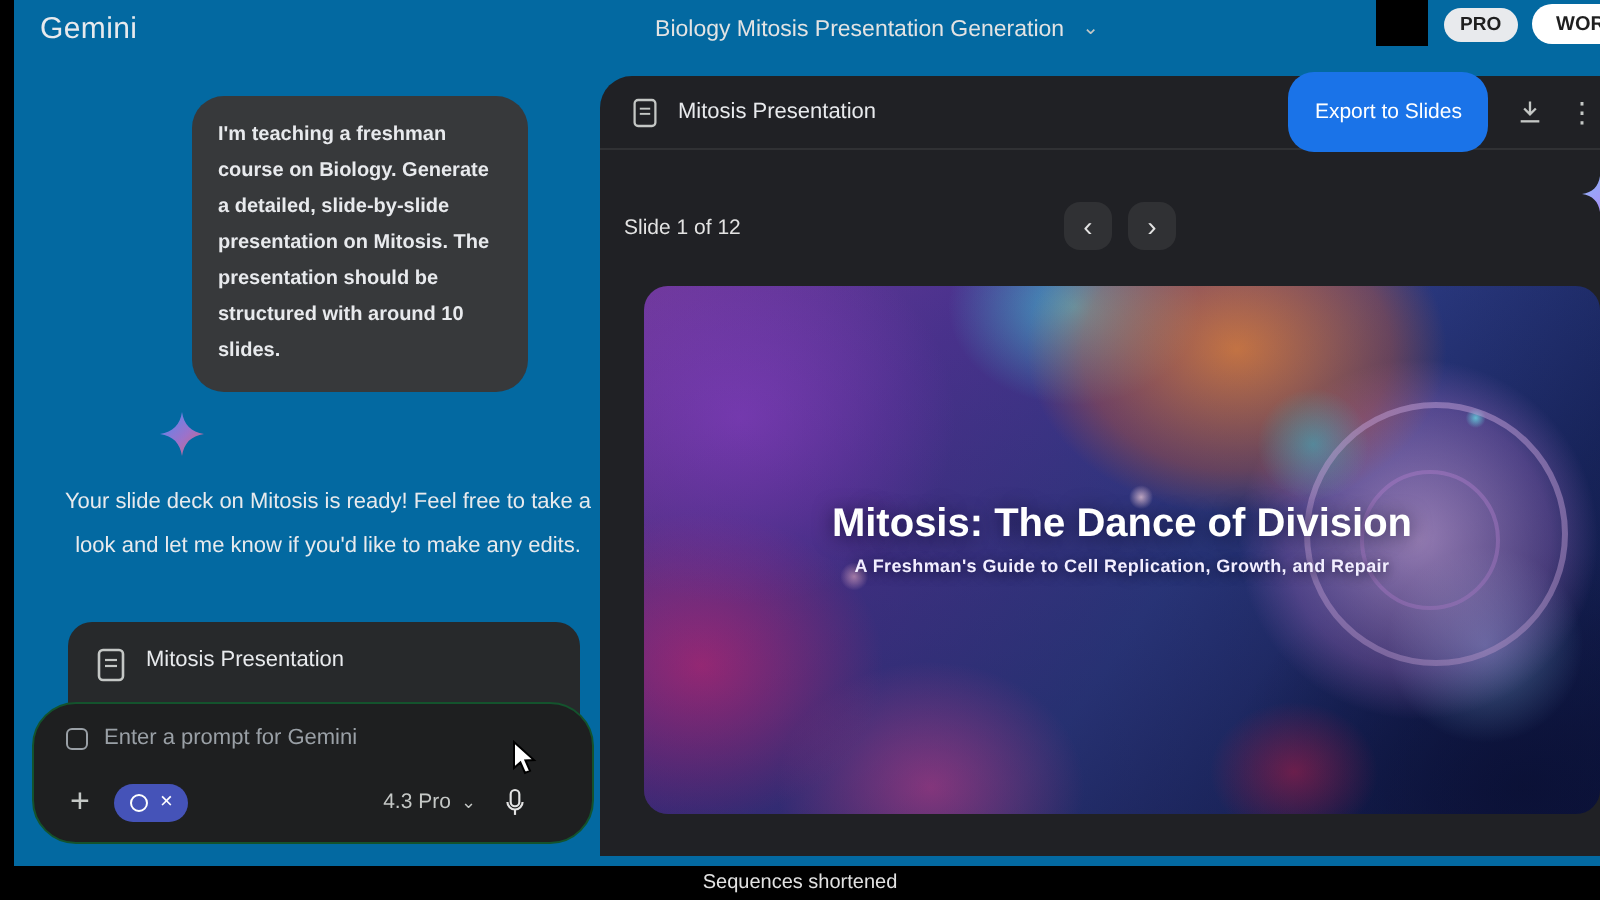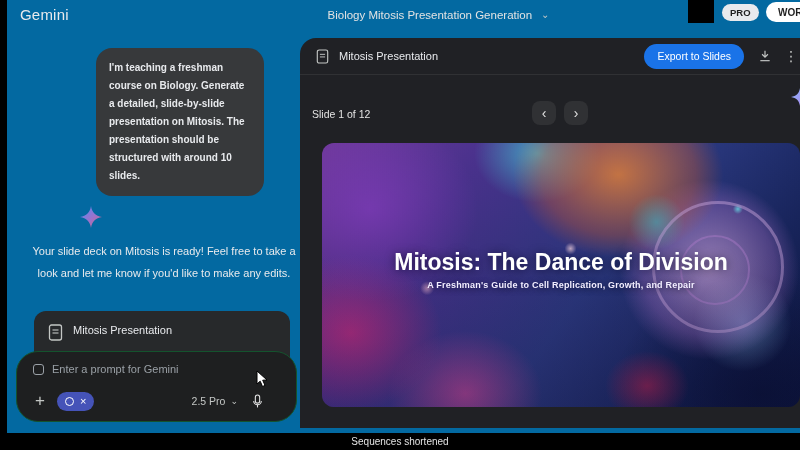--- a/index.html
+++ b/index.html
@@ -92,21 +92,21 @@
   .canvas{
     position:absolute; left:300px; top:38px; width:500px; height:390px;
     background:#202125; border-top-left-radius:16px; z-index:2;
   }
   .canvas-header{
     height:37px; display:flex; align-items:center;
     padding:0 6px 0 16px; border-bottom:1px solid #303134;
   }
   .canvas-header .c-title{ margin-left:10px; font-size:11px; color:#e8eaed; }
   .export-btn{
-    border:none; height:25px; padding:0 13px; border-radius:13px;
+    border:none; height:40px; padding:0 13px; border-radius:13px;
     background:#1a73e8; color:#fff; font-size:10.5px; font-weight:500;
     font-family:"Liberation Sans", sans-serif; cursor:pointer;
   }
   .download-btn{ margin-left:14px; cursor:pointer; display:flex; }
   .kebab{ margin-left:12px; color:#c4c7c5; font-size:14px; cursor:pointer; width:10px; }
 
   .slide-counter{ position:absolute; left:12px; top:70px; font-size:10.5px; color:#e3e3e3; }
   .nav-btn{
     position:absolute; top:63px; width:24px; height:24px; border-radius:8px;
     background:#303134; color:#e3e3e3; border:none; cursor:pointer;
@@ -133,21 +133,21 @@
       radial-gradient(110px 90px at 30% 95%, rgba(240,80,170,.7), transparent 70%),
       radial-gradient(60px 50px at 68% 92%, rgba(200,40,90,.7), transparent 70%),
       radial-gradient(200px 160px at 92% 95%, rgba(10,20,60,.9), transparent 75%),
       linear-gradient(125deg, #7b3fa8 0%, #53389c 25%, #31418f 55%, #1a2a66 80%, #0e1c4a 100%);
   }
   .slide .shade{ position:absolute; inset:0; background:linear-gradient(rgba(12,8,38,.12), rgba(12,8,38,.32)); }
   .cell-ring{ position:absolute; border-radius:50%; pointer-events:none; }
   .ring-1{ left:330px; top:58px; width:132px; height:132px; border:3px solid rgba(230,190,250,.5); }
   .ring-2{ left:358px; top:92px; width:70px; height:70px; border:2px solid rgba(210,150,240,.45); }
   .slide-title{
-    position:relative; z-index:2; font-size:23px; font-weight:700; color:#fff;
+    position:relative; z-index:2; font-size:20px; font-weight:700; color:#fff;
     text-shadow:0 1px 10px rgba(0,0,25,.65); transform:translateY(-6px); white-space:nowrap;
   }
   .slide-subtitle{
     position:relative; z-index:2; margin-top:4px; font-size:9px; font-weight:600; color:#f2eeff;
     letter-spacing:.2px; text-shadow:0 1px 6px rgba(0,0,25,.7); transform:translateY(-6px);
   }
   .edge-sparkle{ position:absolute; right:-9px; top:50px; width:18px; height:18px; }
 
   .cursor{ position:absolute; left:256px; top:370px; z-index:10; pointer-events:none; }
 
@@ -204,21 +204,21 @@
       <input class="prompt-input" type="text" placeholder="Enter a prompt for Gemini" style="">
     </div>
     <div class="composer-bottom">
       <span class="plus-btn">+</span>
       <span class="tool-chip">
         <span class="ring"></span>
         <span class="x">×</span>
       </span>
       <span class="spacer"></span>
       <span class="model-select">
-        <span>2.5 Pro</span>
+        <span>4.3 Pro</span>
         <span class="chev">⌄</span>
       </span>
       <span class="mic-btn">
         <svg width="13" height="17" viewBox="0 0 24 30">
             <path d="M12 18a4 4 0 0 0 4-4V7a4 4 0 0 0-8 0v7a4 4 0 0 0 4 4z" fill="none" stroke="#e3e3e3" stroke-width="2"></path>
             <path d="M5 14a7 7 0 0 0 14 0" fill="none" stroke="#e3e3e3" stroke-width="2"></path>
             <line x1="12" y1="21" x2="12" y2="26" stroke="#e3e3e3" stroke-width="2"></line>
           </svg>
       </span>
     </div>

